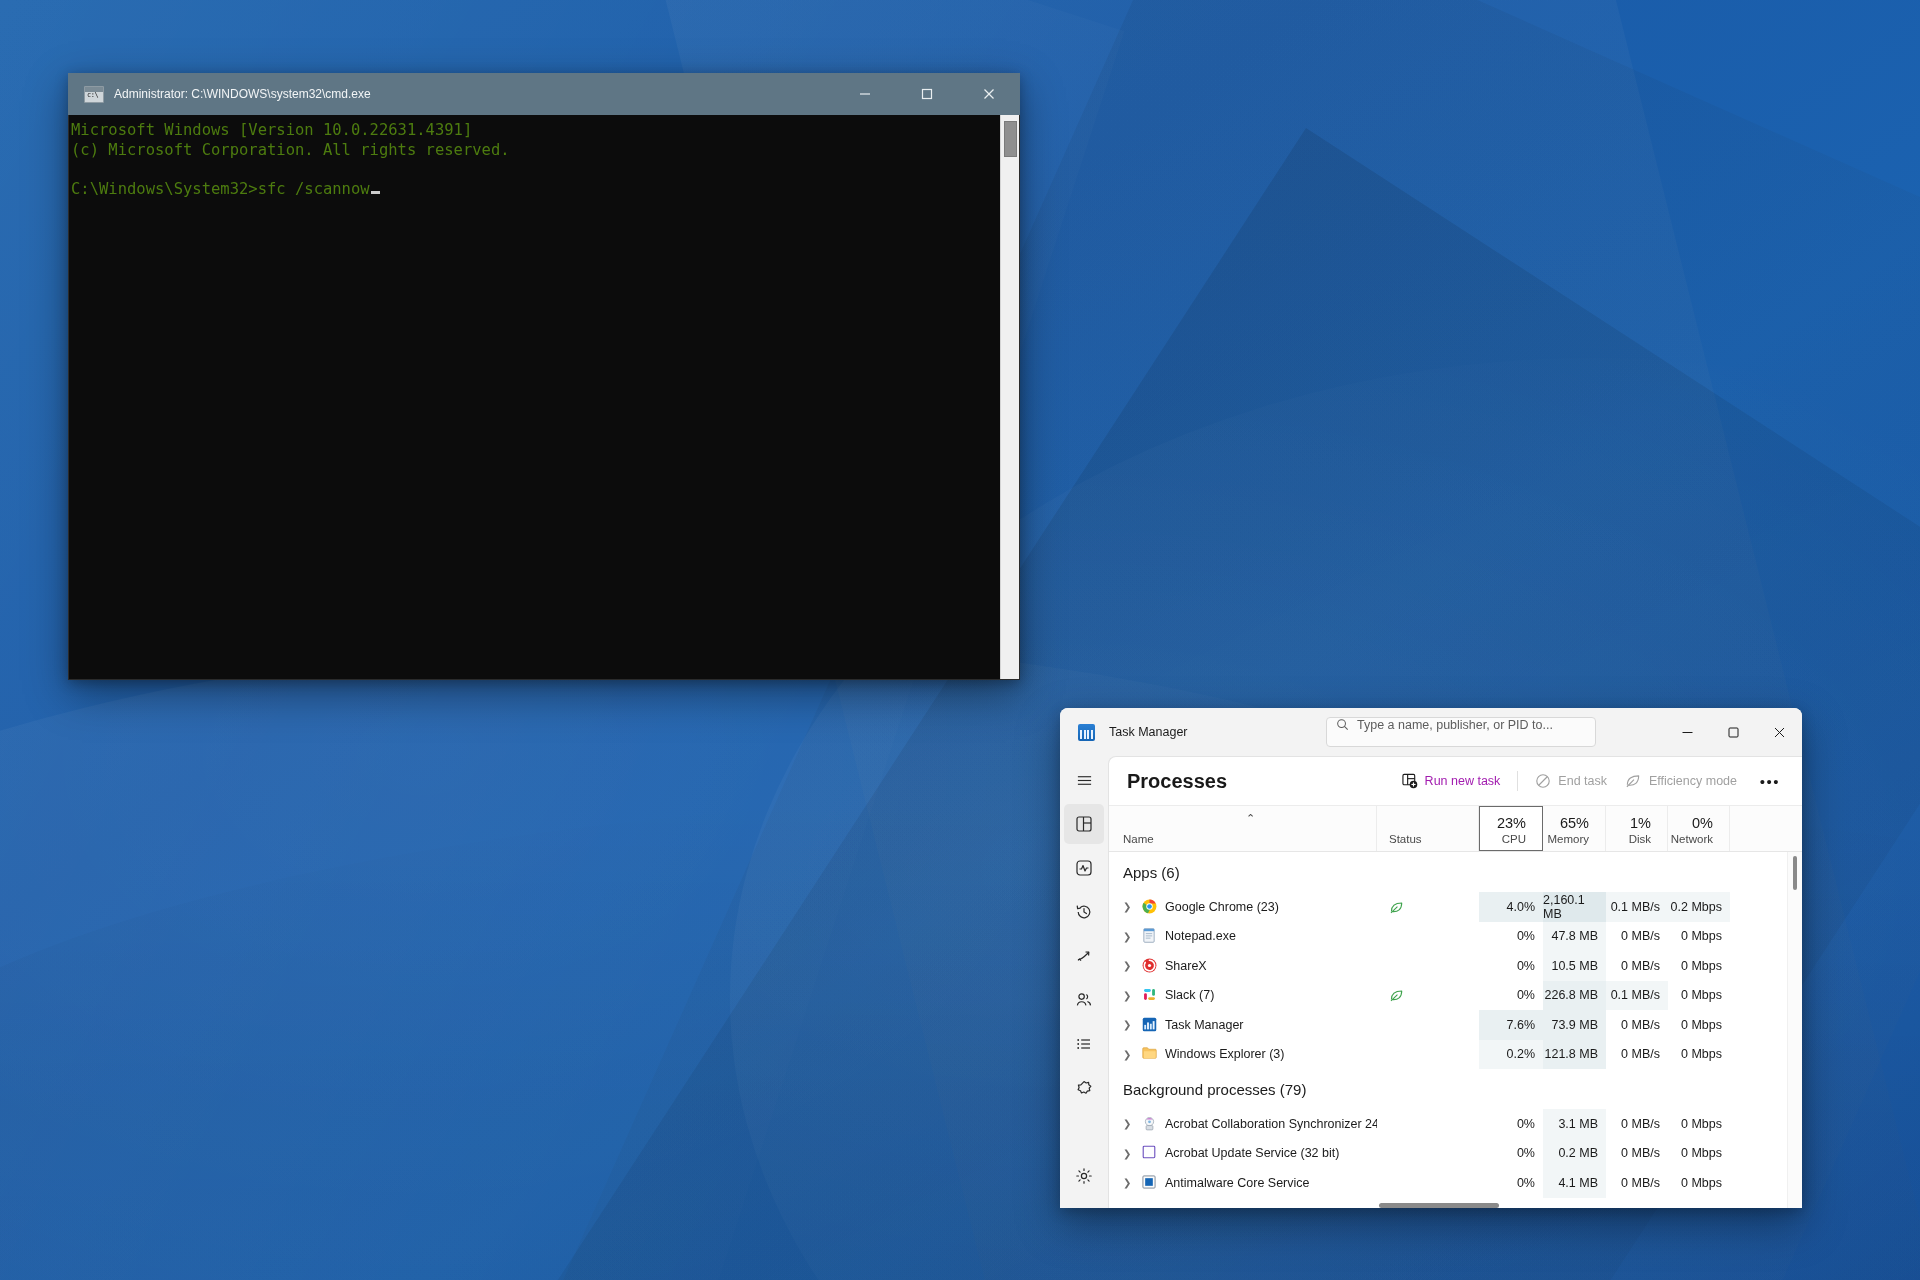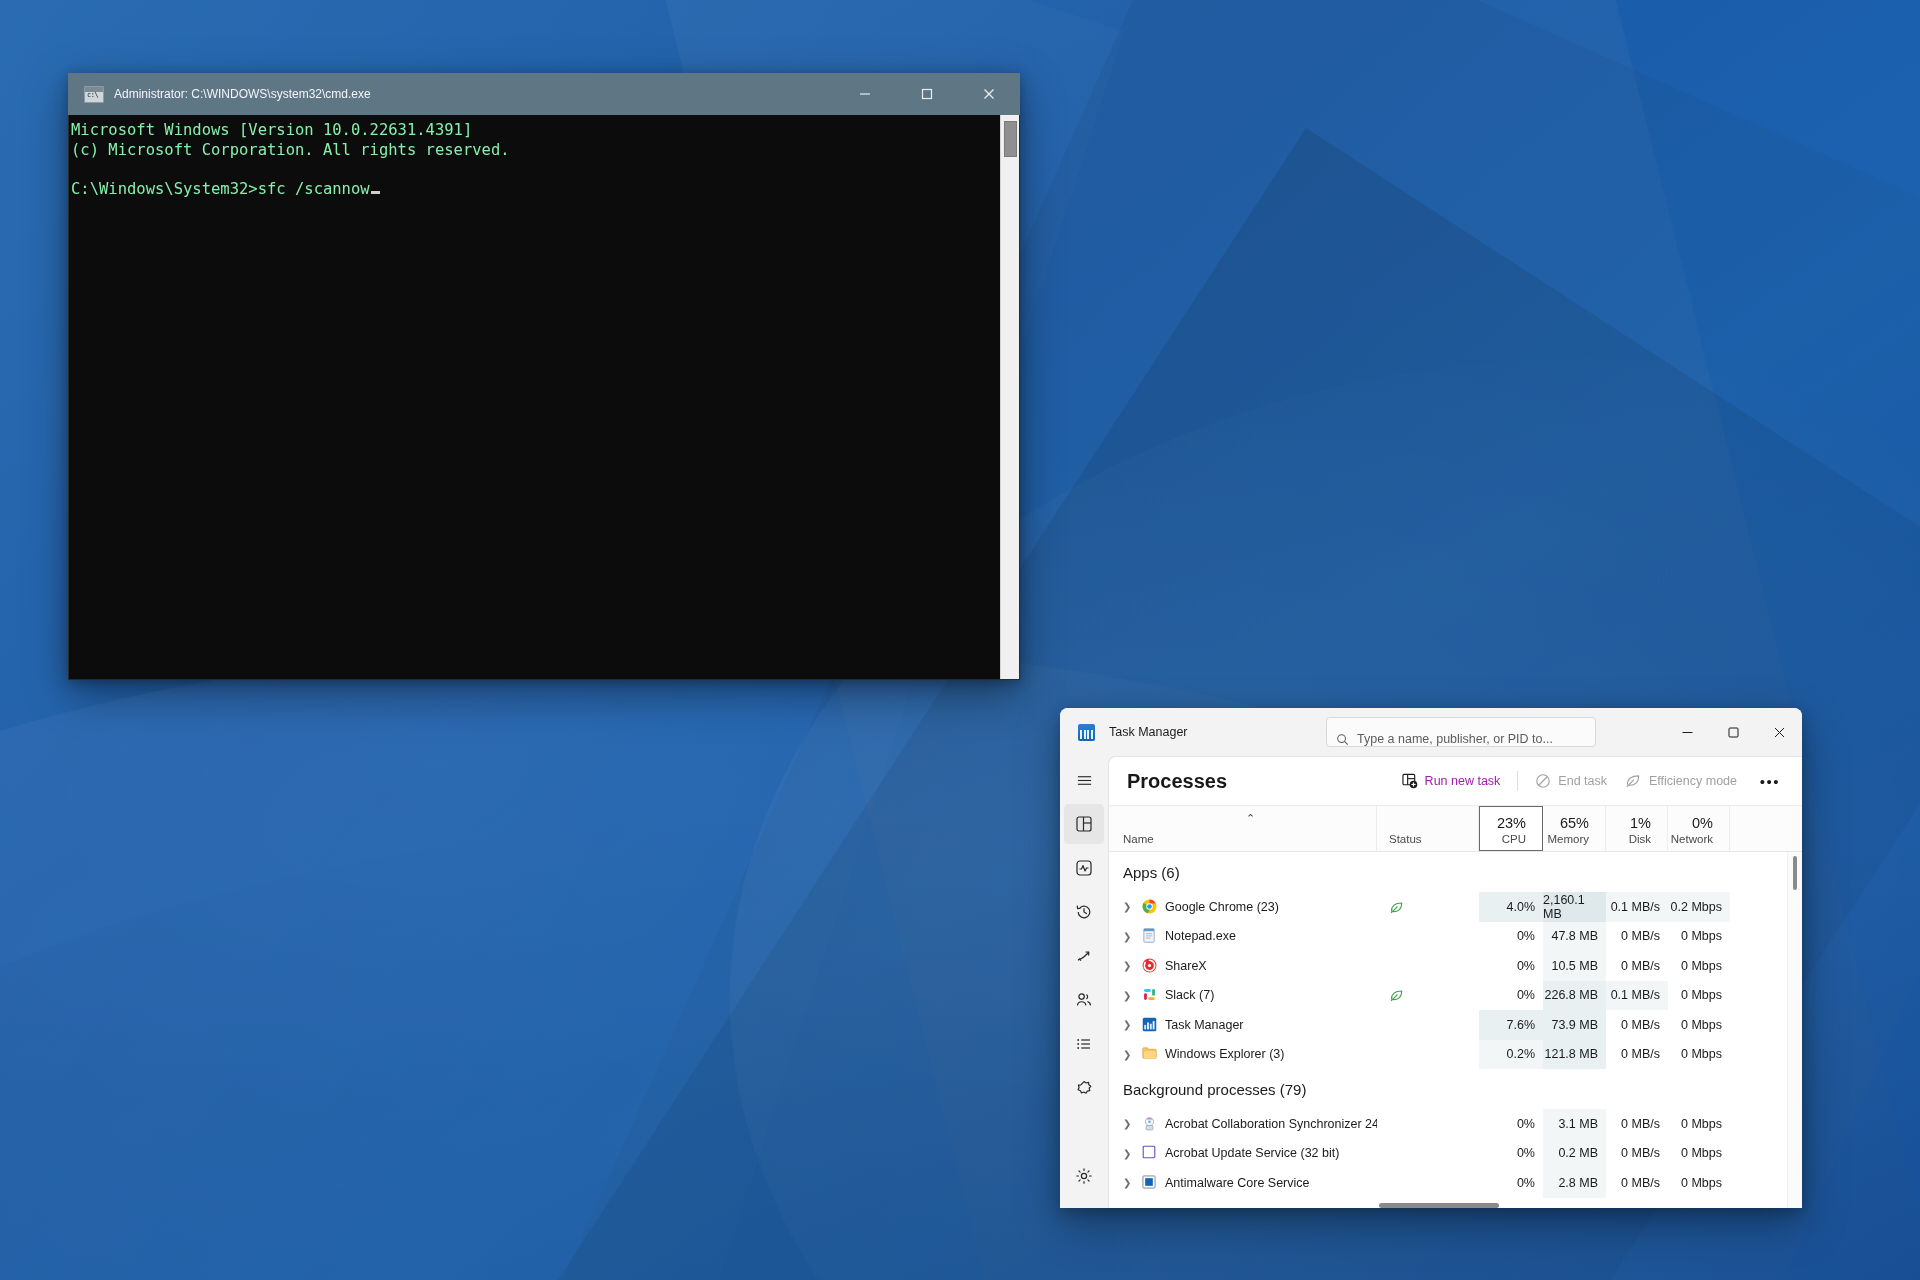--- a/index.html
+++ b/index.html
@@ -123,21 +123,21 @@
     display: flex;
     border: 1px solid #2b2b2b;
     border-top: none;
   }
   #cmd-text {
     flex: 1;
     padding: 6px 0 8px 2px;
     font-family: "DejaVu Sans Mono", monospace;
     font-size: 15.5px;
     line-height: 19.5px;
-    color: #86efac;
+    color: #4d7c0f;
     white-space: pre;
     letter-spacing: 0px;
   }
   #cmd-cursor {
     display: inline-block;
     width: 9px; height: 3px;
     background: #cccccc;
     vertical-align: baseline;
     margin-left: 1px;
   }
@@ -203,21 +203,21 @@
     flex: none;
   }
   #tm-search {
     position: absolute;
     left: 266px; top: 9px;
     width: 270px; height: 30px;
     background: #fbfbfb;
     border: 1px solid #d8d8d8;
     border-radius: 4px;
     display: flex;
-    align-items: flex-end;
+    align-items: flex-start;
     padding: 0 9px;
     gap: 8px;
   }
   #tm-search-placeholder {
     font-size: 12.5px;
     color: #5d5d5d;
     white-space: nowrap;
   }
   .tm-winbtns {
     position: absolute; right: 0; top: 0; height: 48px;
@@ -841,21 +841,21 @@
               <div class="cell c-name">
                 <span class="chev">❯</span>
                 <span class="pico"><svg width="14" height="14" viewBox="0 0 15 15">
                     <rect x="1" y="1" width="13" height="13" rx="1" fill="#fafbfc" stroke="#7a8794" stroke-width="1"></rect>
                     <rect x="3.4" y="3.4" width="8.2" height="8.2" fill="#1565b5"></rect>
                   </svg></span>
                 <span class="pname">Antimalware Core Service</span>
               </div>
               <div class="cell c-status"></div>
               <div class="cell c-cpu num h0">0%</div>
-              <div class="cell c-mem num h1">2.8 MB</div>
+              <div class="cell c-mem num h1">4.1 MB</div>
               <div class="cell c-disk num h0">0 MB/s</div>
               <div class="cell c-net num h0">0 Mbps</div>
               <div class="cell c-end"></div>
             </div>
             <div id="tm-vscroll">
             <div id="tm-vthumb"></div>
           </div>
           <div id="tm-hscroll"></div>
         </div>
 

